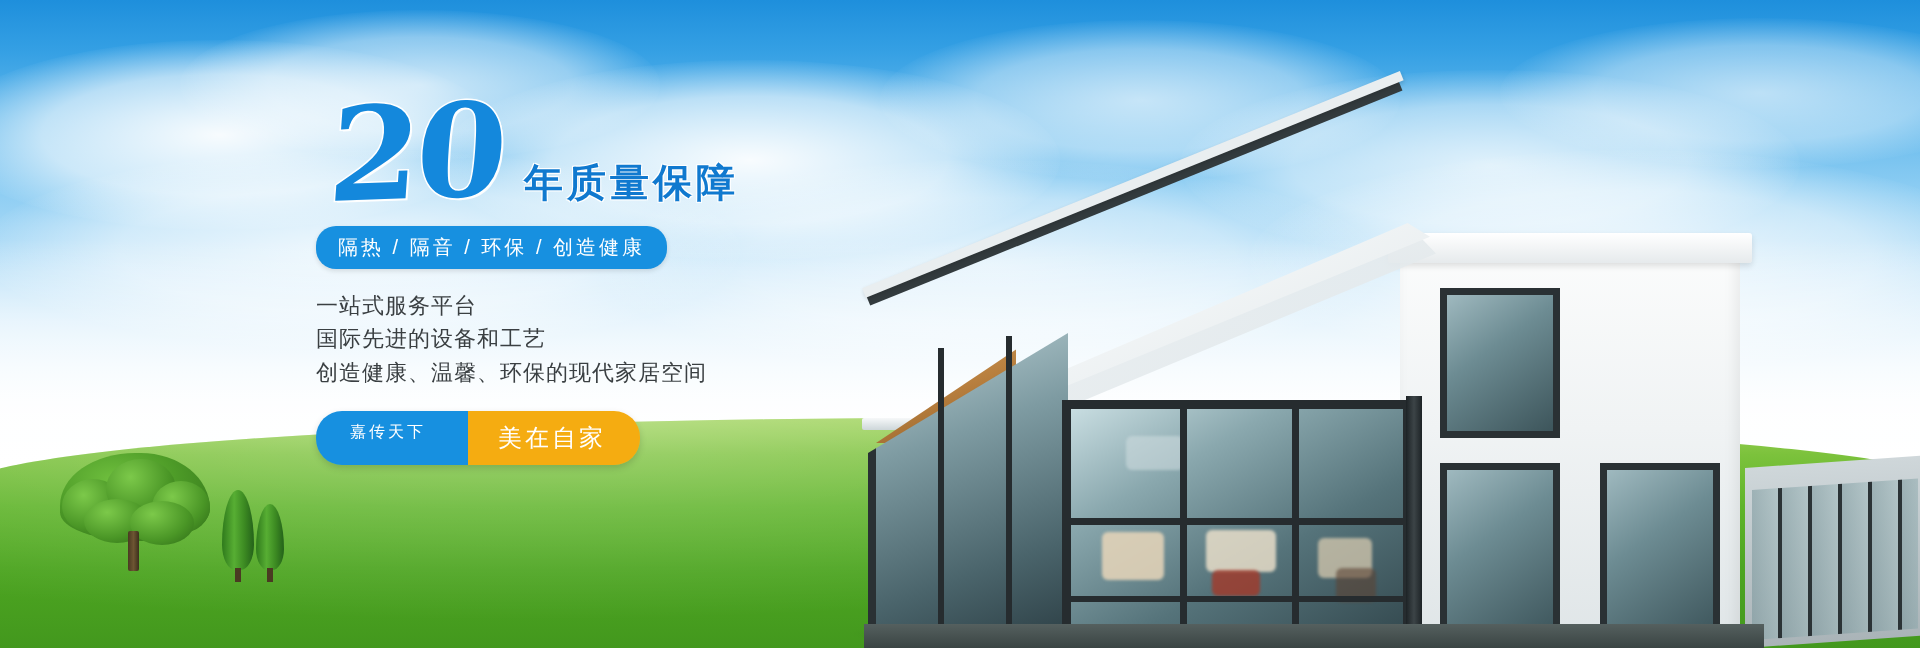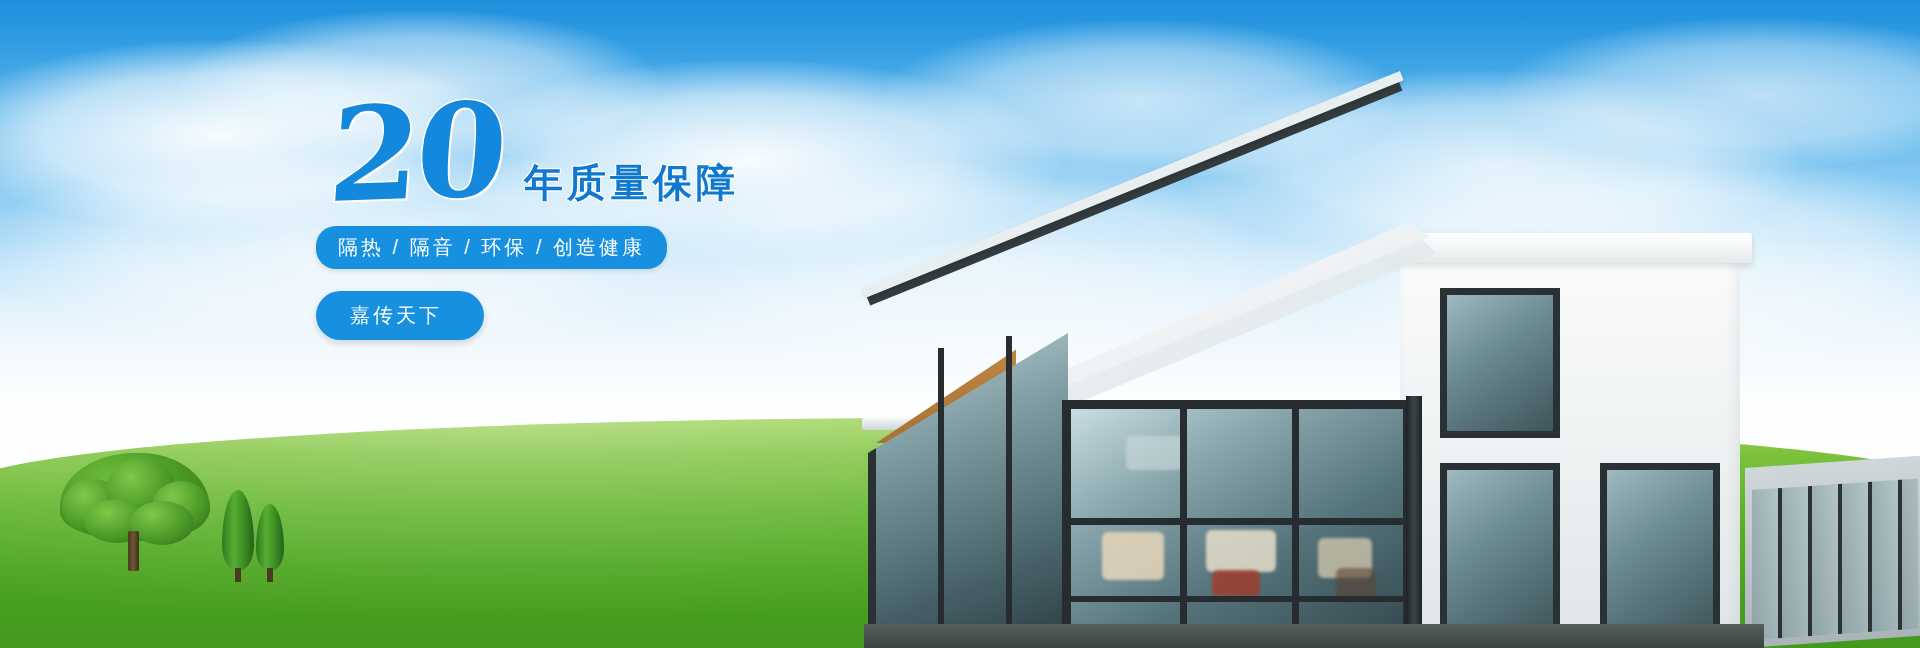--- a/index.html
+++ b/index.html
@@ -162,21 +162,21 @@
     background:#1790e0; color:#ffffff; border-radius:20px;
     padding:8px 22px; font-size:20px; letter-spacing:3px; white-space:nowrap;
     box-shadow:0 2px 5px rgba(0,0,0,.12); }
 
   .desc { margin-top:20px; color:#3a3f42; font-size:22px; line-height:1.52;
     letter-spacing:1px; }
   .desc div { white-space:nowrap; }
 
   .cta { margin-top:22px; display:inline-flex; border-radius:26px; overflow:hidden;
     box-shadow:0 3px 7px rgba(0,0,0,.15); }
-  .cta-left { background:#1790e0; color:#fff; font-size:20px; letter-spacing:3px;
+  .cta-left { background:#1790e0; color:#fff; font-size:16px; letter-spacing:3px;
     padding:11px 42px 11px 34px; }
   .cta-right { background:#f5ac11; color:#fff; font-size:24px; letter-spacing:3px;
     padding:11px 34px 11px 30px; }
 </style>
 </head>
 <body>
 
 <div class="banner">
 
   <div>
@@ -253,19 +253,25 @@
 
   <div class="copy">
 
     <div class="twenty">
       <span class="twenty-num">20</span>
       <span class="years">年质量保障</span>
     </div>
 
     <div class="pill-features">隔热 / 隔音 / 环保 / 创造健康</div>
 
+    <div class="desc">
+      <div>一站式服务平台</div>
+      <div>国际先进的设备和工艺</div>
+      <div>创造健康、温馨、环保的现代家居空间</div>
+    </div>
 
     <div class="cta">
       <div class="cta-left">嘉传天下</div>
+      <div class="cta-right">美在自家</div>
     </div>
 
   </div>
 </div>
 
 </body></html>

